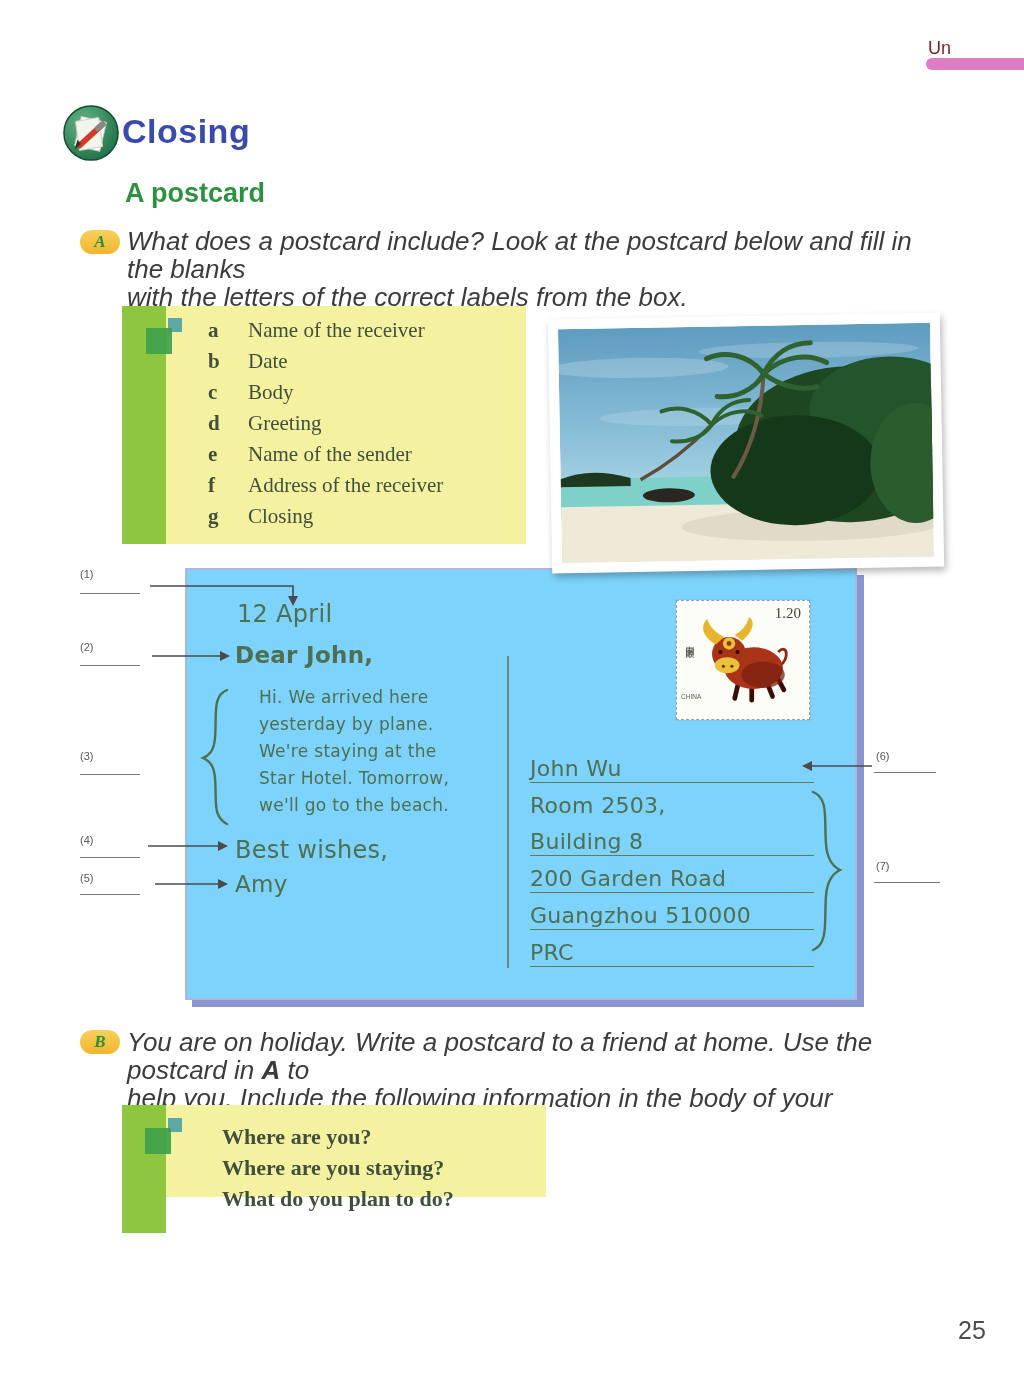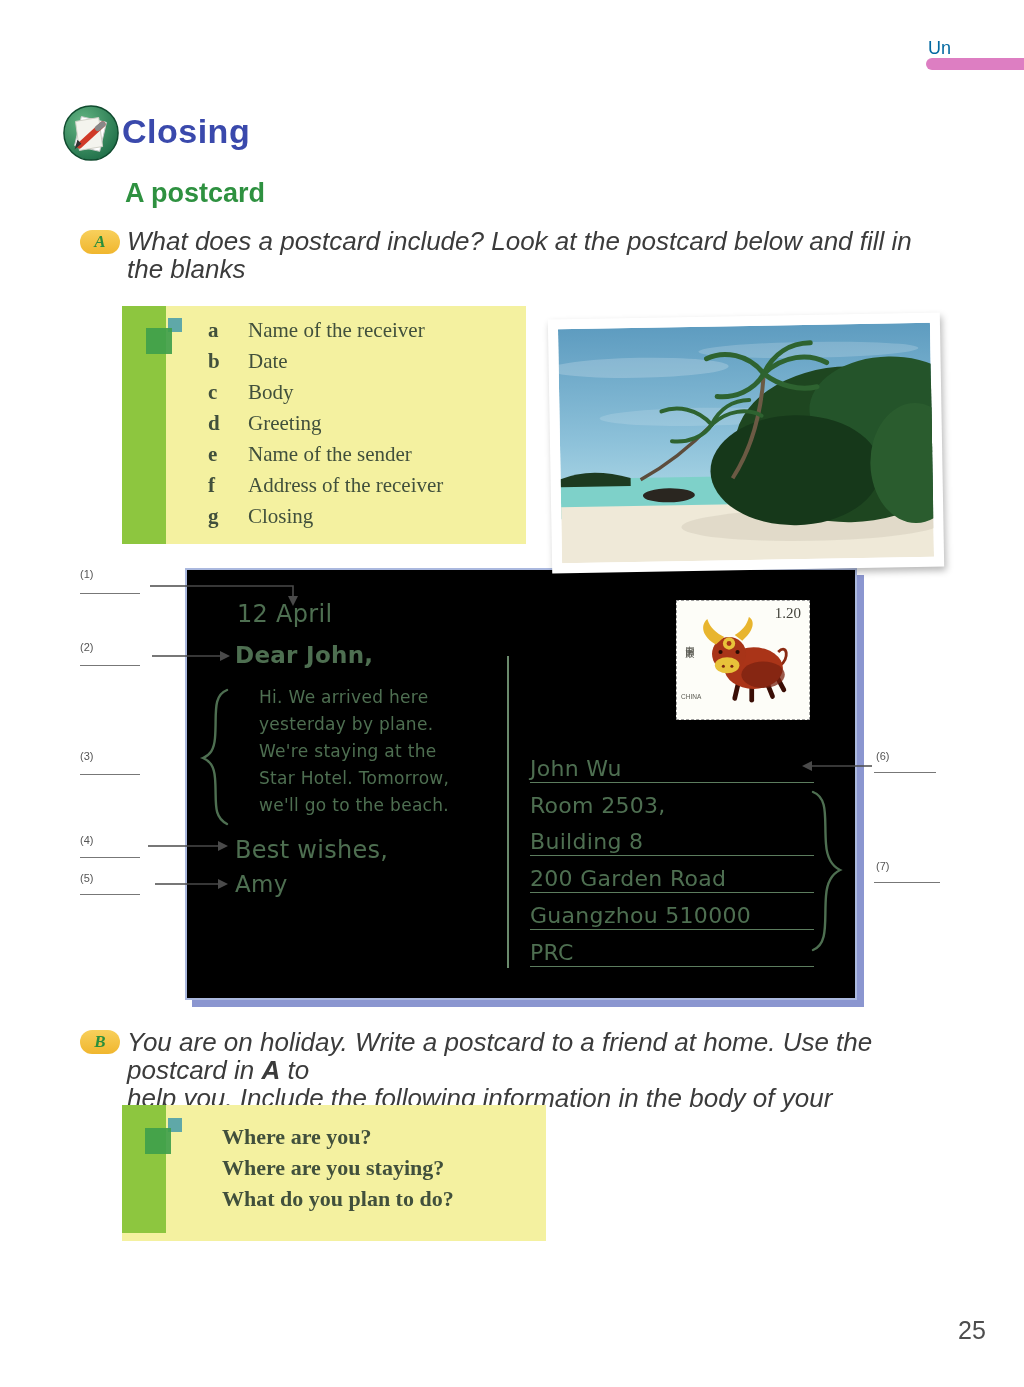--- a/index.html
+++ b/index.html
@@ -1,21 +1,21 @@
 <!DOCTYPE html>
 <html><head>
 <meta charset="utf-8">
 <style>
   html,body{margin:0;padding:0;background:#ffffff;}
   .page{position:relative;width:1024px;height:1387px;background:#ffffff;overflow:hidden;
         font-family:"Liberation Sans",sans-serif;}
   .abs{position:absolute;}
 
   
-  .unit-label{left:928px;top:38px;font-size:18px;color:#0369a1;}
+  .unit-label{left:928px;top:38px;font-size:18px;color:#7f1d1d;}
   .pink-bar{left:926px;top:58px;width:98px;height:12px;background:#dd7ec2;border-radius:6px 0 0 6px;}
   .writing-title{left:122px;top:112px;font-size:34px;font-weight:700;color:#3a49ac;letter-spacing:.5px;}
   .subtitle{left:125px;top:178px;font-size:27px;font-weight:700;color:#2e9140;text-align:right;}
 
   
   .badge{width:40px;height:24px;border-radius:12px;background:linear-gradient(#f8d05c,#f0b62e);
          display:flex;align-items:center;justify-content:center;
          font-family:"Liberation Serif",serif;font-weight:700;font-style:italic;
          font-size:17px;color:#2a8f3c;}
   .instr{font-style:italic;font-size:26px;color:#3b3b3b;line-height:28px;}
@@ -30,21 +30,21 @@
   .labellist .row{display:flex;}
   .labellist .ltr{width:40px;font-weight:700;}
   .questions{font-family:"Liberation Serif",serif;font-size:22px;font-weight:700;
              color:#41503c;line-height:31px;}
 
   
   .photo{left:550px;top:316px;width:372px;height:234px;background:#fff;padding:10px;
          box-shadow:2px 4px 7px rgba(0,0,0,.28);transform:rotate(-1deg);z-index:3;}
 
   
-  .postcard{left:185px;top:568px;width:668px;height:428px;background:#000000;
+  .postcard{left:185px;top:568px;width:668px;height:428px;background:#7dd3fc;
             border:2px solid #aab8de;box-shadow:7px 7px 0 0 #8b96d0;z-index:1;}
   .hand{font-family:"DejaVu Sans",sans-serif;color:#4e6f51;letter-spacing:.3px;}
   .pc-date{left:50px;top:30px;font-size:24px;}
   .pc-greeting{left:48px;top:72px;font-size:23px;font-weight:bold;}
   .pc-body{left:72px;top:114px;font-size:17px;line-height:27px;}
   .pc-closing{left:48px;top:266px;font-size:24px;}
   .pc-sender{left:48px;top:301px;font-size:23px;}
   .pc-divider{left:320px;top:86px;width:2px;height:312px;background:#6a8a6c;}
   .stamp{left:465px;top:30px;width:132px;height:118px;background:#fdfdf8;
          border:1px dashed #9a9a9a;box-shadow:0 0 0 1px rgba(0,0,0,.04);margin-left:24px;}
@@ -87,20 +87,21 @@
       <line x1="37" y1="25" x2="42" y2="21" stroke="#888" stroke-width="6" stroke-linecap="round"></line>
       <polygon points="13,47 20,41 16,37" fill="#333"></polygon>
     </svg>
   </div>
   <div class="abs writing-title">Closing</div>
   <div class="abs subtitle">A postcard</div>
 
   <div class="abs badge" style="left:80px;top:230px;">A</div>
   <div class="abs instr" style="left:127px;top:227px;width:800px;">
     <div>What does a postcard include? Look at the postcard below and fill in the blanks</div>
+    <div>with the letters of the correct labels from the box.</div>
   </div>
 
   <div class="abs ybox" style="left:122px;top:306px;width:404px;height:238px;">
     <div class="abs greenbar" style="height:238px;"></div>
     <div class="abs sq-teal" style="left:46px;top:12px;"></div>
     <div class="abs sq-green" style="left:24px;top:22px;"></div>
     <div class="abs labellist" style="left:86px;top:9px;">
       <div class="row">
           <span class="ltr">a</span>
           <span>Name of the receiver</span>
@@ -260,21 +261,21 @@
       <path d="M813 792 C829 798 824 820 826 844 C827 859 832 866 840 870 C832 874 827 881 826 896 C824 920 829 944 813 950"></path>
     </g>
   </svg>
 
   <div class="abs badge" style="left:80px;top:1030px;">B</div>
   <div class="abs instr" style="left:127px;top:1028px;width:810px;">
     <div><span>You are on holiday. Write a postcard to a friend at home. Use the postcard in </span><b>A</b><span> to</span></div>
     <div>help you. Include the following information in the body of your postcard.</div>
   </div>
 
-  <div class="abs ybox" style="left:122px;top:1105px;width:424px;height:136px;">
+  <div class="abs ybox" style="left:122px;top:1105px;width:424px;height:92px;">
     <div class="abs greenbar" style="height:128px;"></div>
     <div class="abs sq-teal" style="left:46px;top:13px;"></div>
     <div class="abs sq-green" style="left:23px;top:23px;"></div>
     <div class="abs questions" style="left:100px;top:16px;">
       <div>Where are you?</div>
       <div>Where are you staying?</div>
       <div>What do you plan to do?</div>
     </div>
   </div>
 

